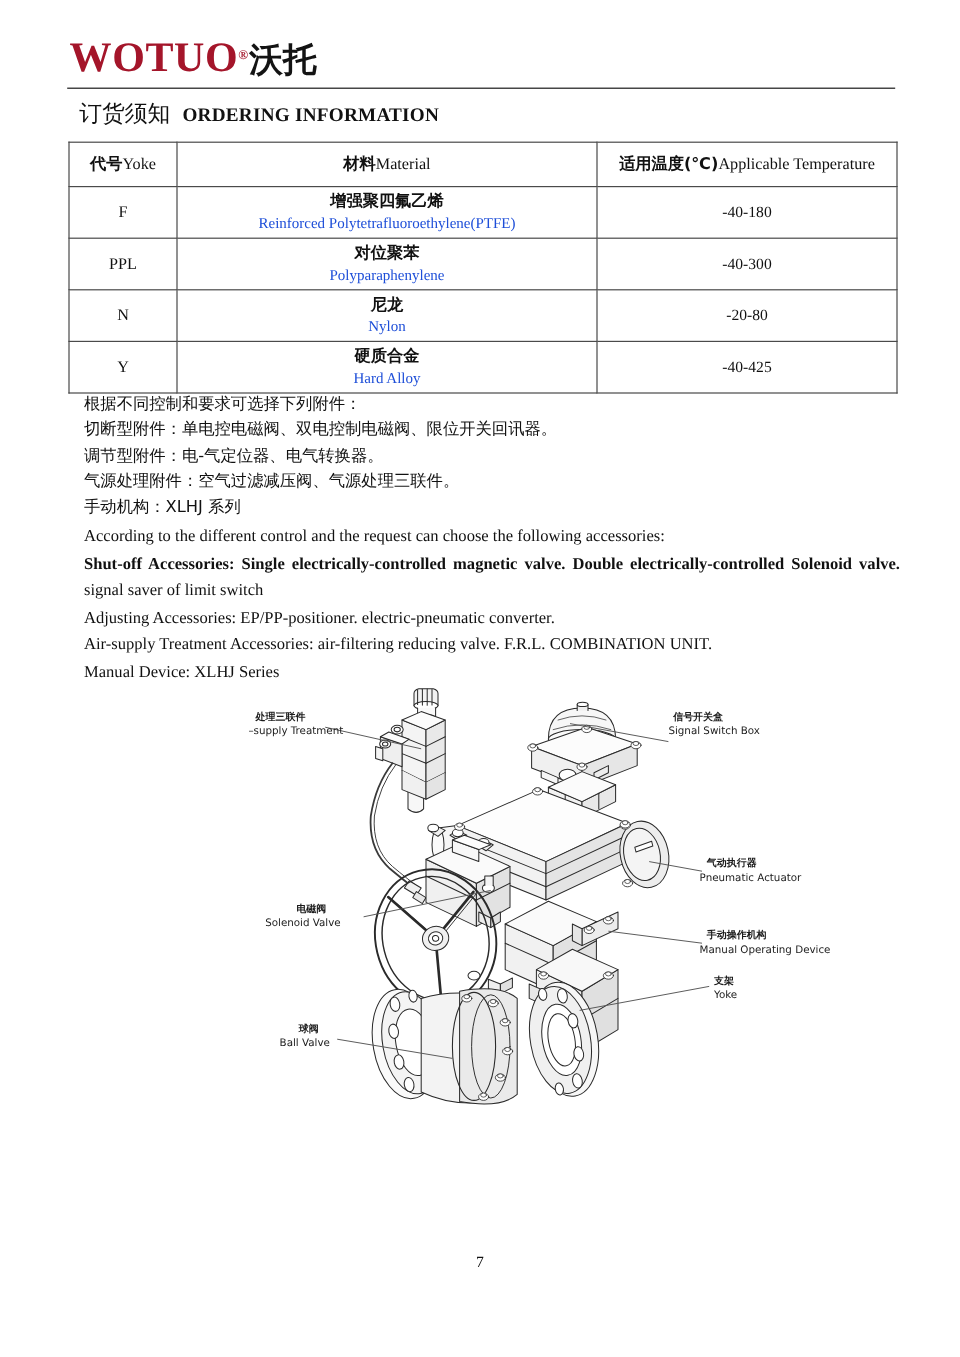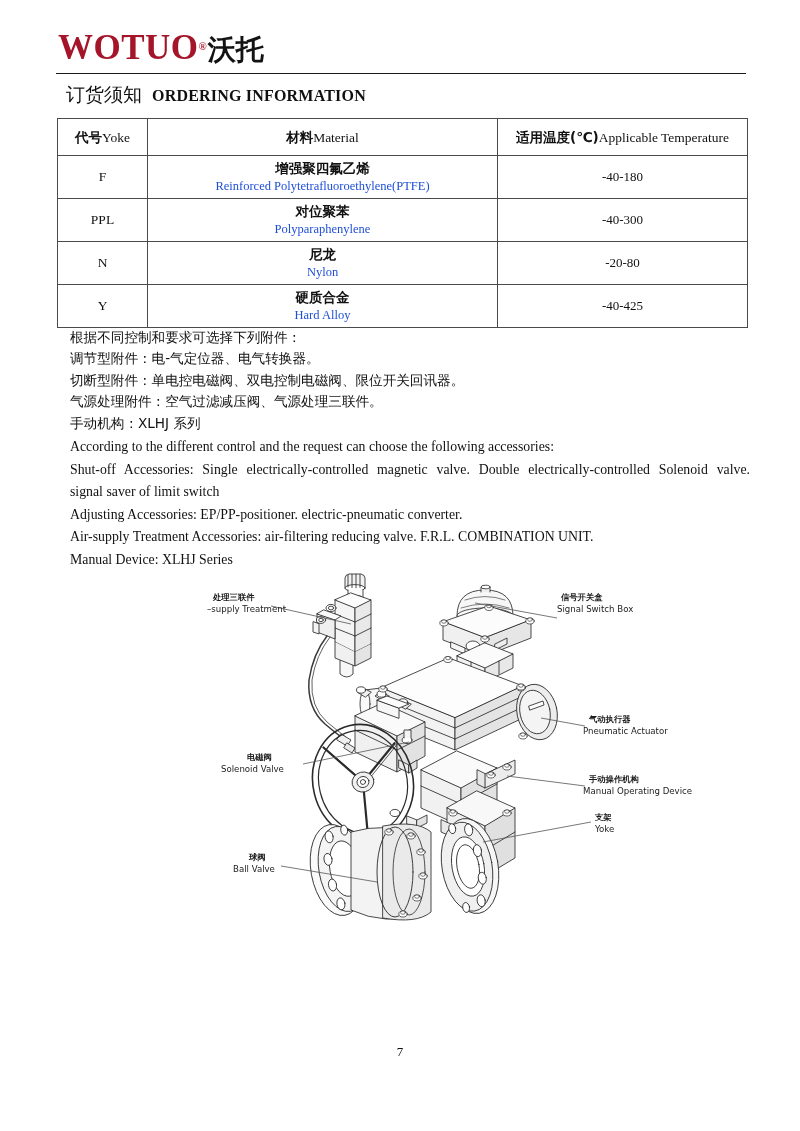--- a/index.html
+++ b/index.html
@@ -99,21 +99,21 @@
   .cn-block { position:absolute; left:70px; top:327px; width:620px; }
   .cn-line {
     font-family:"DejaVu Sans", sans-serif;
     font-size:13.6px; color:#111; line-height:21.4px; white-space:pre;
   }
   .en-block { position:absolute; left:70px; top:436px; width:680px; }
   .en-line {
     font-family:"Liberation Serif", serif;
     font-size:13.8px; color:#111; line-height:22.6px;
   }
-  .en-line.justify { text-align:justify; text-align-last:justify; }
+  .en-line.justify { text-align:justify; text-align-last:justify;font-weight:bold; }
 
   
   .figure { position:absolute; left:185px; top:570px; width:520px; height:360px; }
   .figure svg { display:block; }
   .lbl-cn { font-family:"DejaVu Sans", sans-serif; font-size:8.3px; font-weight:bold; fill:#1b1b1b; }
   .lbl-en { font-family:"DejaVu Sans", sans-serif; font-size:8.6px; fill:#1b1b1b; }
 
   
   .pageno {
     position:absolute; left:0; top:1044px; width:800px; text-align:center;
@@ -189,22 +189,22 @@
           <span class="mat-cn">硬质合金</span>
           <span class="mat-en">Hard Alloy</span>
         </td>
         <td class="temp-cell">-40-425</td>
       </tr>
     </tbody>
   </table>
 
   <div class="cn-block">
     <div class="cn-line">根据不同控制和要求可选择下列附件：</div>
+    <div class="cn-line">切断型附件：单电控电磁阀、双电控制电磁阀、限位开关回讯器。</div>
     <div class="cn-line">调节型附件：电-气定位器、电气转换器。</div>
-    <div class="cn-line">切断型附件：单电控电磁阀、双电控制电磁阀、限位开关回讯器。</div>
     <div class="cn-line">气源处理附件：空气过滤减压阀、气源处理三联件。</div>
     <div class="cn-line">手动机构：XLHJ 系列</div>
   </div>
 
   <div class="en-block">
     <div class="en-line">According to the different control and the request can choose the following accessories:</div>
     <div class="en-line justify">Shut-off Accessories: Single electrically-controlled magnetic valve. Double electrically-controlled Solenoid valve.</div>
     <div class="en-line">signal saver of limit switch</div>
     <div class="en-line">Adjusting Accessories: EP/PP-positioner. electric-pneumatic converter.</div>
     <div class="en-line">Air-supply Treatment Accessories: air-filtering reducing valve. F.R.L. COMBINATION UNIT.</div>

